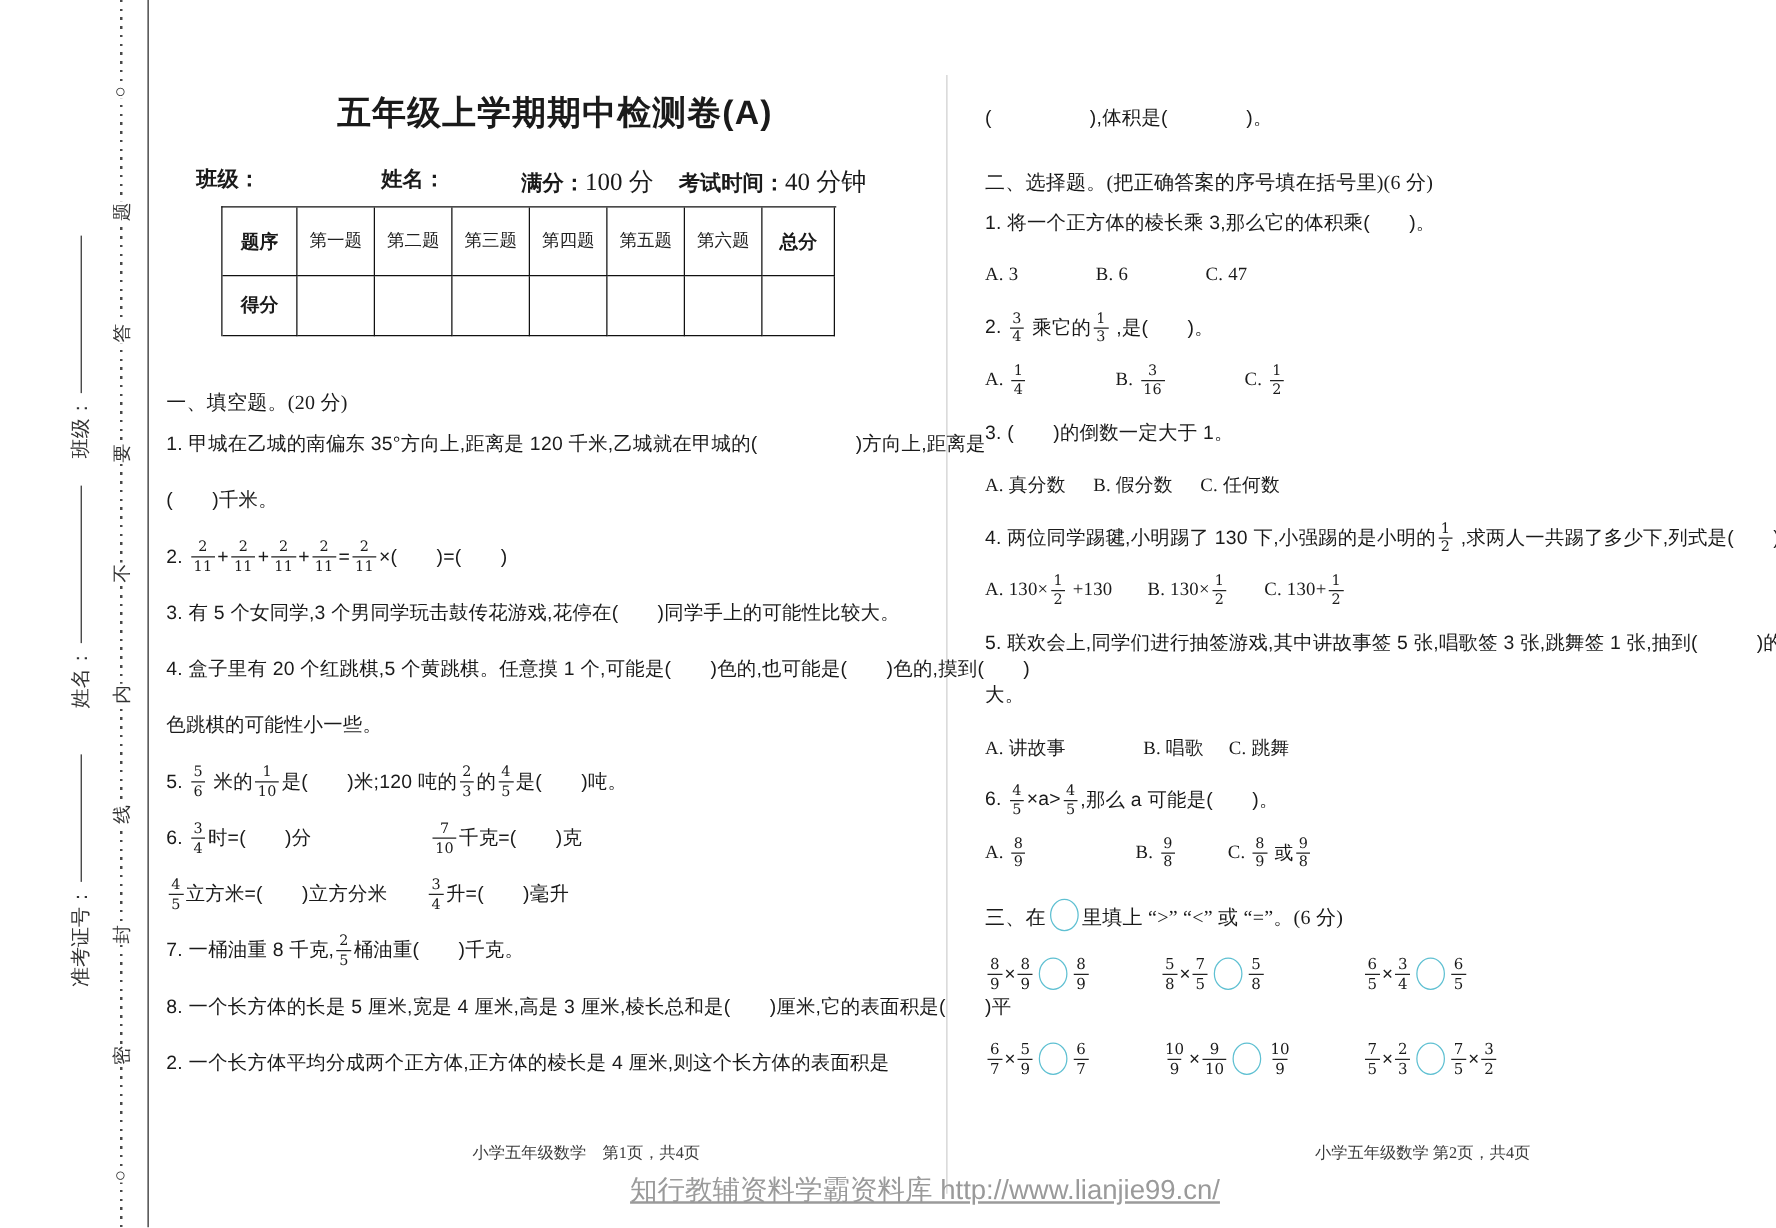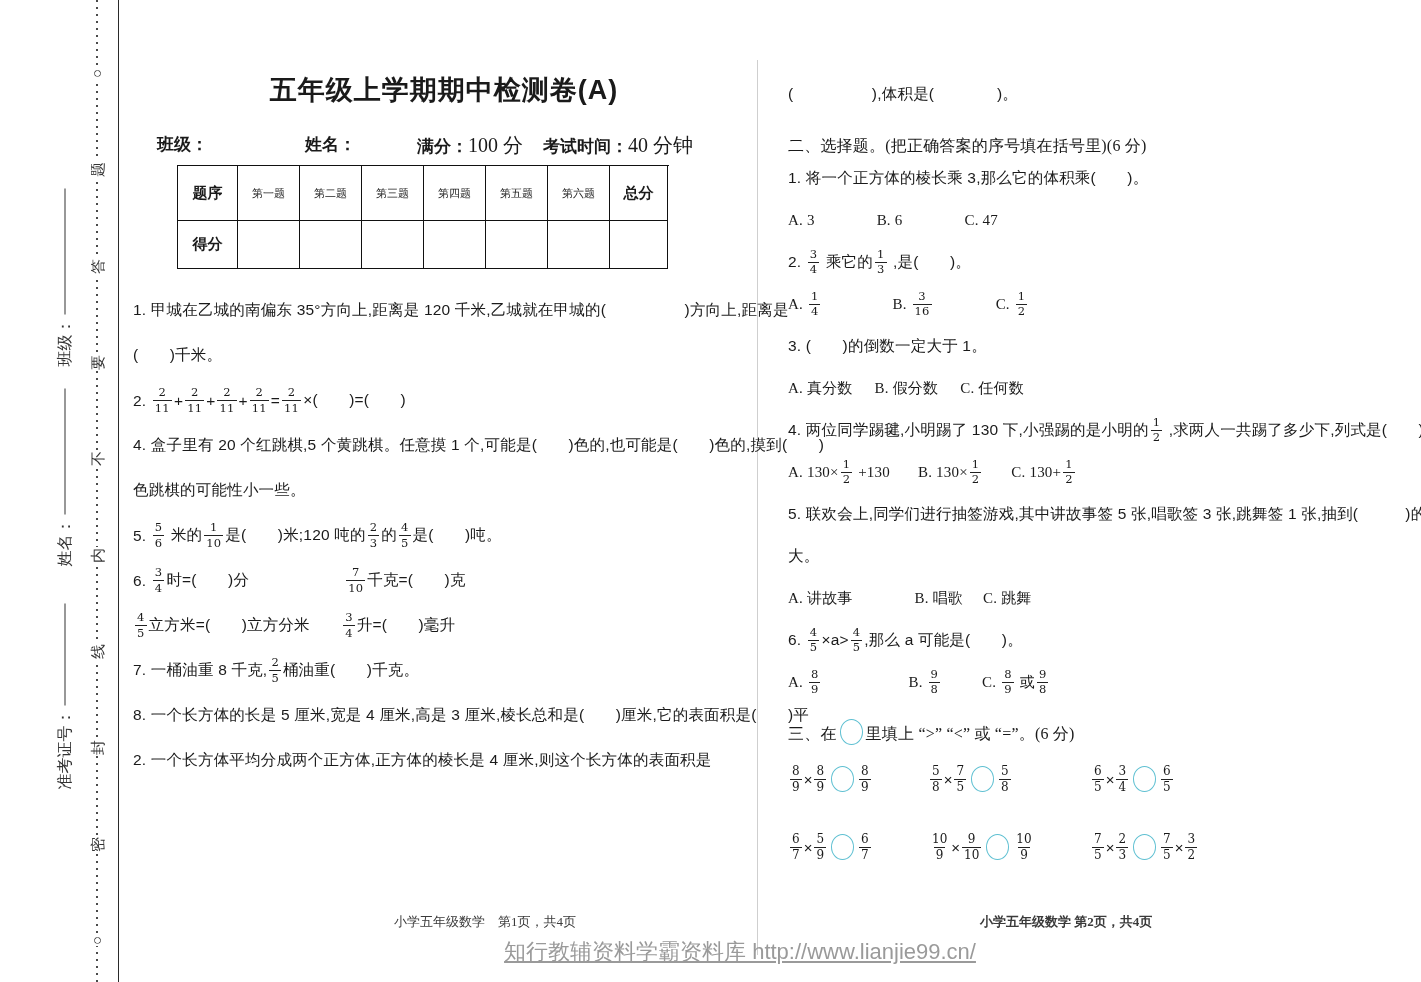--- a/index.html
+++ b/index.html
@@ -39,21 +39,21 @@
 
   
   #score-table { position:absolute; left:44px; top:165px; width:492px;
     display:grid; grid-template-columns:60px repeat(6,62px) 58px; grid-auto-rows:auto;
     border-left:1.5px solid #111; border-top:1.5px solid #111; }
   #score-table .cell { border-right:1.5px solid #111; border-bottom:1.5px solid #111;
     display:flex; align-items:center; justify-content:center; }
   #score-table .r1 { height:55px; }
   #score-table .r2 { height:48px; }
   .hdr-main { font-size:15px; font-weight:bold; }
-  .hdr-small { font-size:11px; font-family:Liberation Mono, monospace; color:#222; }
+  .hdr-small { font-size:14px; font-family:Liberation Mono, monospace; color:#222; }
 
   
   #p1-lines { position:absolute; left:0; top:288px; width:622px; }
   #p2-lines { position:absolute; left:0; top:73px; width:616px; }
   .line { height:45px; display:flex; align-items:center; font-size:15.5px;
     white-space:pre; letter-spacing:0.2px; }
   #p2-lines .line { height:42px; }
   .sec { font-family:"Liberation Serif", serif; font-size:16px;align-items:flex-end; }
   .opt { font-family:"Liberation Serif", serif; font-size:15px; }
 
@@ -68,22 +68,22 @@
   #cmp-rows { position:absolute; left:0; top:745px; width:616px; }
   .cmp-row { position:relative; height:68px; }
   .cmp-item { position:absolute; top:50%; transform:translateY(-50%);
     display:inline-flex; align-items:center; white-space:pre; font-size:15px; }
   .cmp-item:nth-child(1){ left:0; } .cmp-item:nth-child(2){ left:140px; } .cmp-item:nth-child(3){ left:302px; }
   .cmp-item .frac { font-size:12px; }
 
   
   .footer { position:absolute; top:913px; font-size:13px; color:#3a3a3a;
     font-family:"Liberation Serif", serif; white-space:nowrap; }
-  #footer-left  { left:378px;margin-left:16px; }
-  #footer-right { left:980px;font-weight:bold; }
+  #footer-left  { left:378px; }
+  #footer-right { left:1052px; }
   #watermark { position:absolute; left:740px; top:952px; transform:translate(-50%,-50%);
     font-size:22px; color:#9a9a9a; white-space:nowrap;text-decoration:underline; }
 </style>
 </head>
 <body>
 
 <div id="stage">
 
   <div class="seal-dotted"></div>
   <div class="page-border"></div>
@@ -143,23 +143,25 @@
         <div class="cell r2 hdr-main">得分</div>
         <div class="cell r2 hdr-main"></div>
         <div class="cell r2 hdr-main"></div>
         <div class="cell r2 hdr-main"></div>
         <div class="cell r2 hdr-main"></div>
         <div class="cell r2 hdr-main"></div>
         <div class="cell r2 hdr-main"></div>
         <div class="cell r2 hdr-main"></div>
       </div>
     <div id="p1-lines">
+        <div class="line sec"><span>一、填空题。(20 分)</span></div>
         <div class="line"><span>1. 甲城在乙城的南偏东 35°方向上,距离是 120 千米,乙城就在甲城的(　　　　　)方向上,距离是</span></div>
         <div class="line"><span>(　　)千米。</span></div>
         <div class="line"><span>2. </span><span class="frac"><span class="num">2</span><span class="den">11</span></span><span>+</span><span class="frac"><span class="num">2</span><span class="den">11</span></span><span>+</span><span class="frac"><span class="num">2</span><span class="den">11</span></span><span>+</span><span class="frac"><span class="num">2</span><span class="den">11</span></span><span>=</span><span class="frac"><span class="num">2</span><span class="den">11</span></span><span>×(　　)=(　　)</span></div>
+        <div class="line"><span>3. 有 5 个女同学,3 个男同学玩击鼓传花游戏,花停在(　　)同学手上的可能性比较大。</span></div>
         <div class="line"><span>4. 盒子里有 20 个红跳棋,5 个黄跳棋。任意摸 1 个,可能是(　　)色的,也可能是(　　)色的,摸到(　　)</span></div>
         <div class="line"><span>色跳棋的可能性小一些。</span></div>
         <div class="line"><span>5. </span><span class="frac"><span class="num">5</span><span class="den">6</span></span><span> 米的</span><span class="frac"><span class="num">1</span><span class="den">10</span></span><span>是(　　)米;120 吨的</span><span class="frac"><span class="num">2</span><span class="den">3</span></span><span>的</span><span class="frac"><span class="num">4</span><span class="den">5</span></span><span>是(　　)吨。</span></div>
         <div class="line"><span>6. </span><span class="frac"><span class="num">3</span><span class="den">4</span></span><span>时=(　　)分</span><span style="display: inline-block; width: 95px;"></span><span class="frac"><span class="num">7</span><span class="den">10</span></span><span>千克=(　　)克</span></div>
         <div class="line"><span class="frac"><span class="num">4</span><span class="den">5</span></span><span>立方米=(　　)立方分米　　</span><span class="frac"><span class="num">3</span><span class="den">4</span></span><span>升=(　　)毫升</span></div>
         <div class="line"><span>7. 一桶油重 8 千克,</span><span class="frac"><span class="num">2</span><span class="den">5</span></span><span>桶油重(　　)千克。</span></div>
         <div class="line"><span>8. 一个长方体的长是 5 厘米,宽是 4 厘米,高是 3 厘米,棱长总和是(　　)厘米,它的表面积是(　　)平</span></div>
         <div class="line"><span>2. 一个长方体平均分成两个正方体,正方体的棱长是 4 厘米,则这个长方体的表面积是</span></div>
       </div>
   </div>

